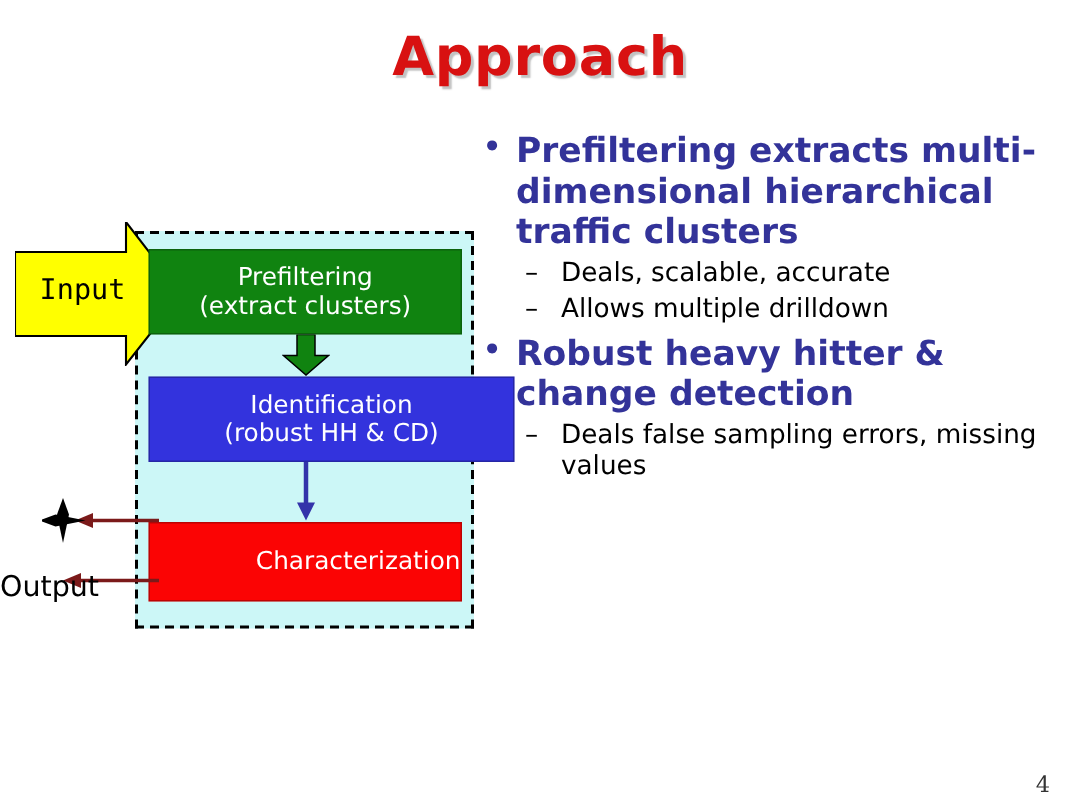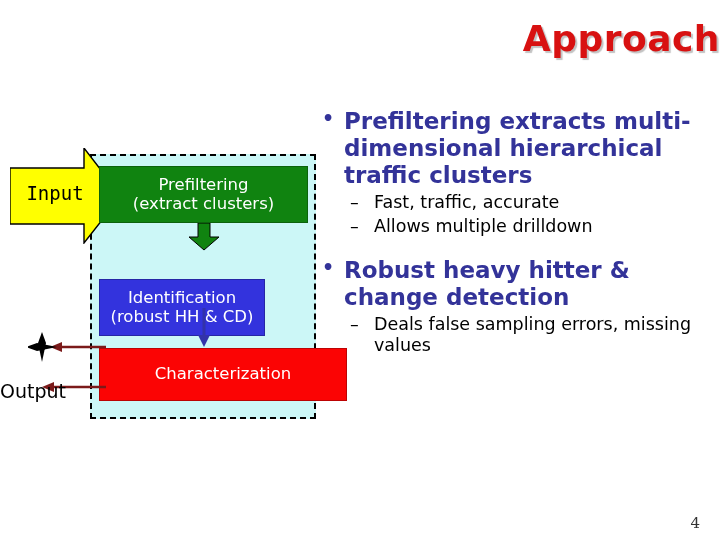--- a/index.html
+++ b/index.html
@@ -14,21 +14,21 @@
     overflow: hidden;
     font-family: "DejaVu Sans", sans-serif;
   }
 
   
   #slide-title {
     position: absolute;
     left: 0;
     top: 18px;
     width: 720px;
-    text-align: right;
+    text-align: center;
     font-family: "DejaVu Sans", sans-serif;
     font-size: 36px;
     font-weight: bold;
     color: #d81111;
     letter-spacing: 0.5px;
     text-shadow: 2px 2px 1px rgba(120,120,120,0.45);
     white-space: nowrap;
   }
 
   
@@ -72,31 +72,31 @@
   #box-prefiltering {
     left: 99px;
     top: 36px;
     width: 209px;
     height: 57px;
     background: #108310;
   }
   #box-identification {
     left: 99px;
     top: 121px;
-    width: 166px;
+    width: 244px;
     height: 57px;
     background: #3333dd;
-    margin-top: 28px;
   }
   #box-characterization {
     left: 99px;
     top: 218px;
-    width: 248px;
+    width: 209px;
     height: 53px;
     background: #fb0404;
+    align-items: flex-end;
   }
 
   
   #arrow-green {
     position: absolute;
     left: 188px;
     top: 93px;
     width: 32px;
     height: 28px;
   }
@@ -182,21 +182,21 @@
     margin-top: 3px;
   }
   .bullet-l2::before {
     content: "\2013";
     position: absolute;
     left: 32px;
     top: 0px;
     color: #000000;
     font-size: 17.5px;
   }
-  .grp { margin-bottom: 6px; margin-top: 20px; }
+  .grp { margin-bottom: 6px; }
 
   
   #page-number {
     position: absolute;
     right: 20px;
     bottom: 8px;
     font-family: "DejaVu Serif", serif;
     font-size: 15px;
     color: #333333;
   }
@@ -250,21 +250,21 @@
     <polygon points="14,2 18,13 14,32 10,13" fill="#000000"></polygon>
     <polygon points="-2,17 9,13 29,17 9,21" fill="#000000"></polygon>
   </svg>
   <div id="output-label">Output</div>
 </div>
 
 <div id="bullets">
 
   <div class="grp">
     <div class="bullet-l1">Prefiltering extracts multi-dimensional hierarchical traffic clusters</div>
-    <div class="bullet-l2">Fast, traffic, accurate</div>
+    <div class="bullet-l2">Deals, scalable, accurate</div>
     <div class="bullet-l2">Allows multiple drilldown</div>
   </div>
 
   <div class="grp">
     <div class="bullet-l1">Robust heavy hitter &amp; change detection</div>
     <div class="bullet-l2">Deals false sampling errors, missing values</div>
   </div>
 
 
 </div>

